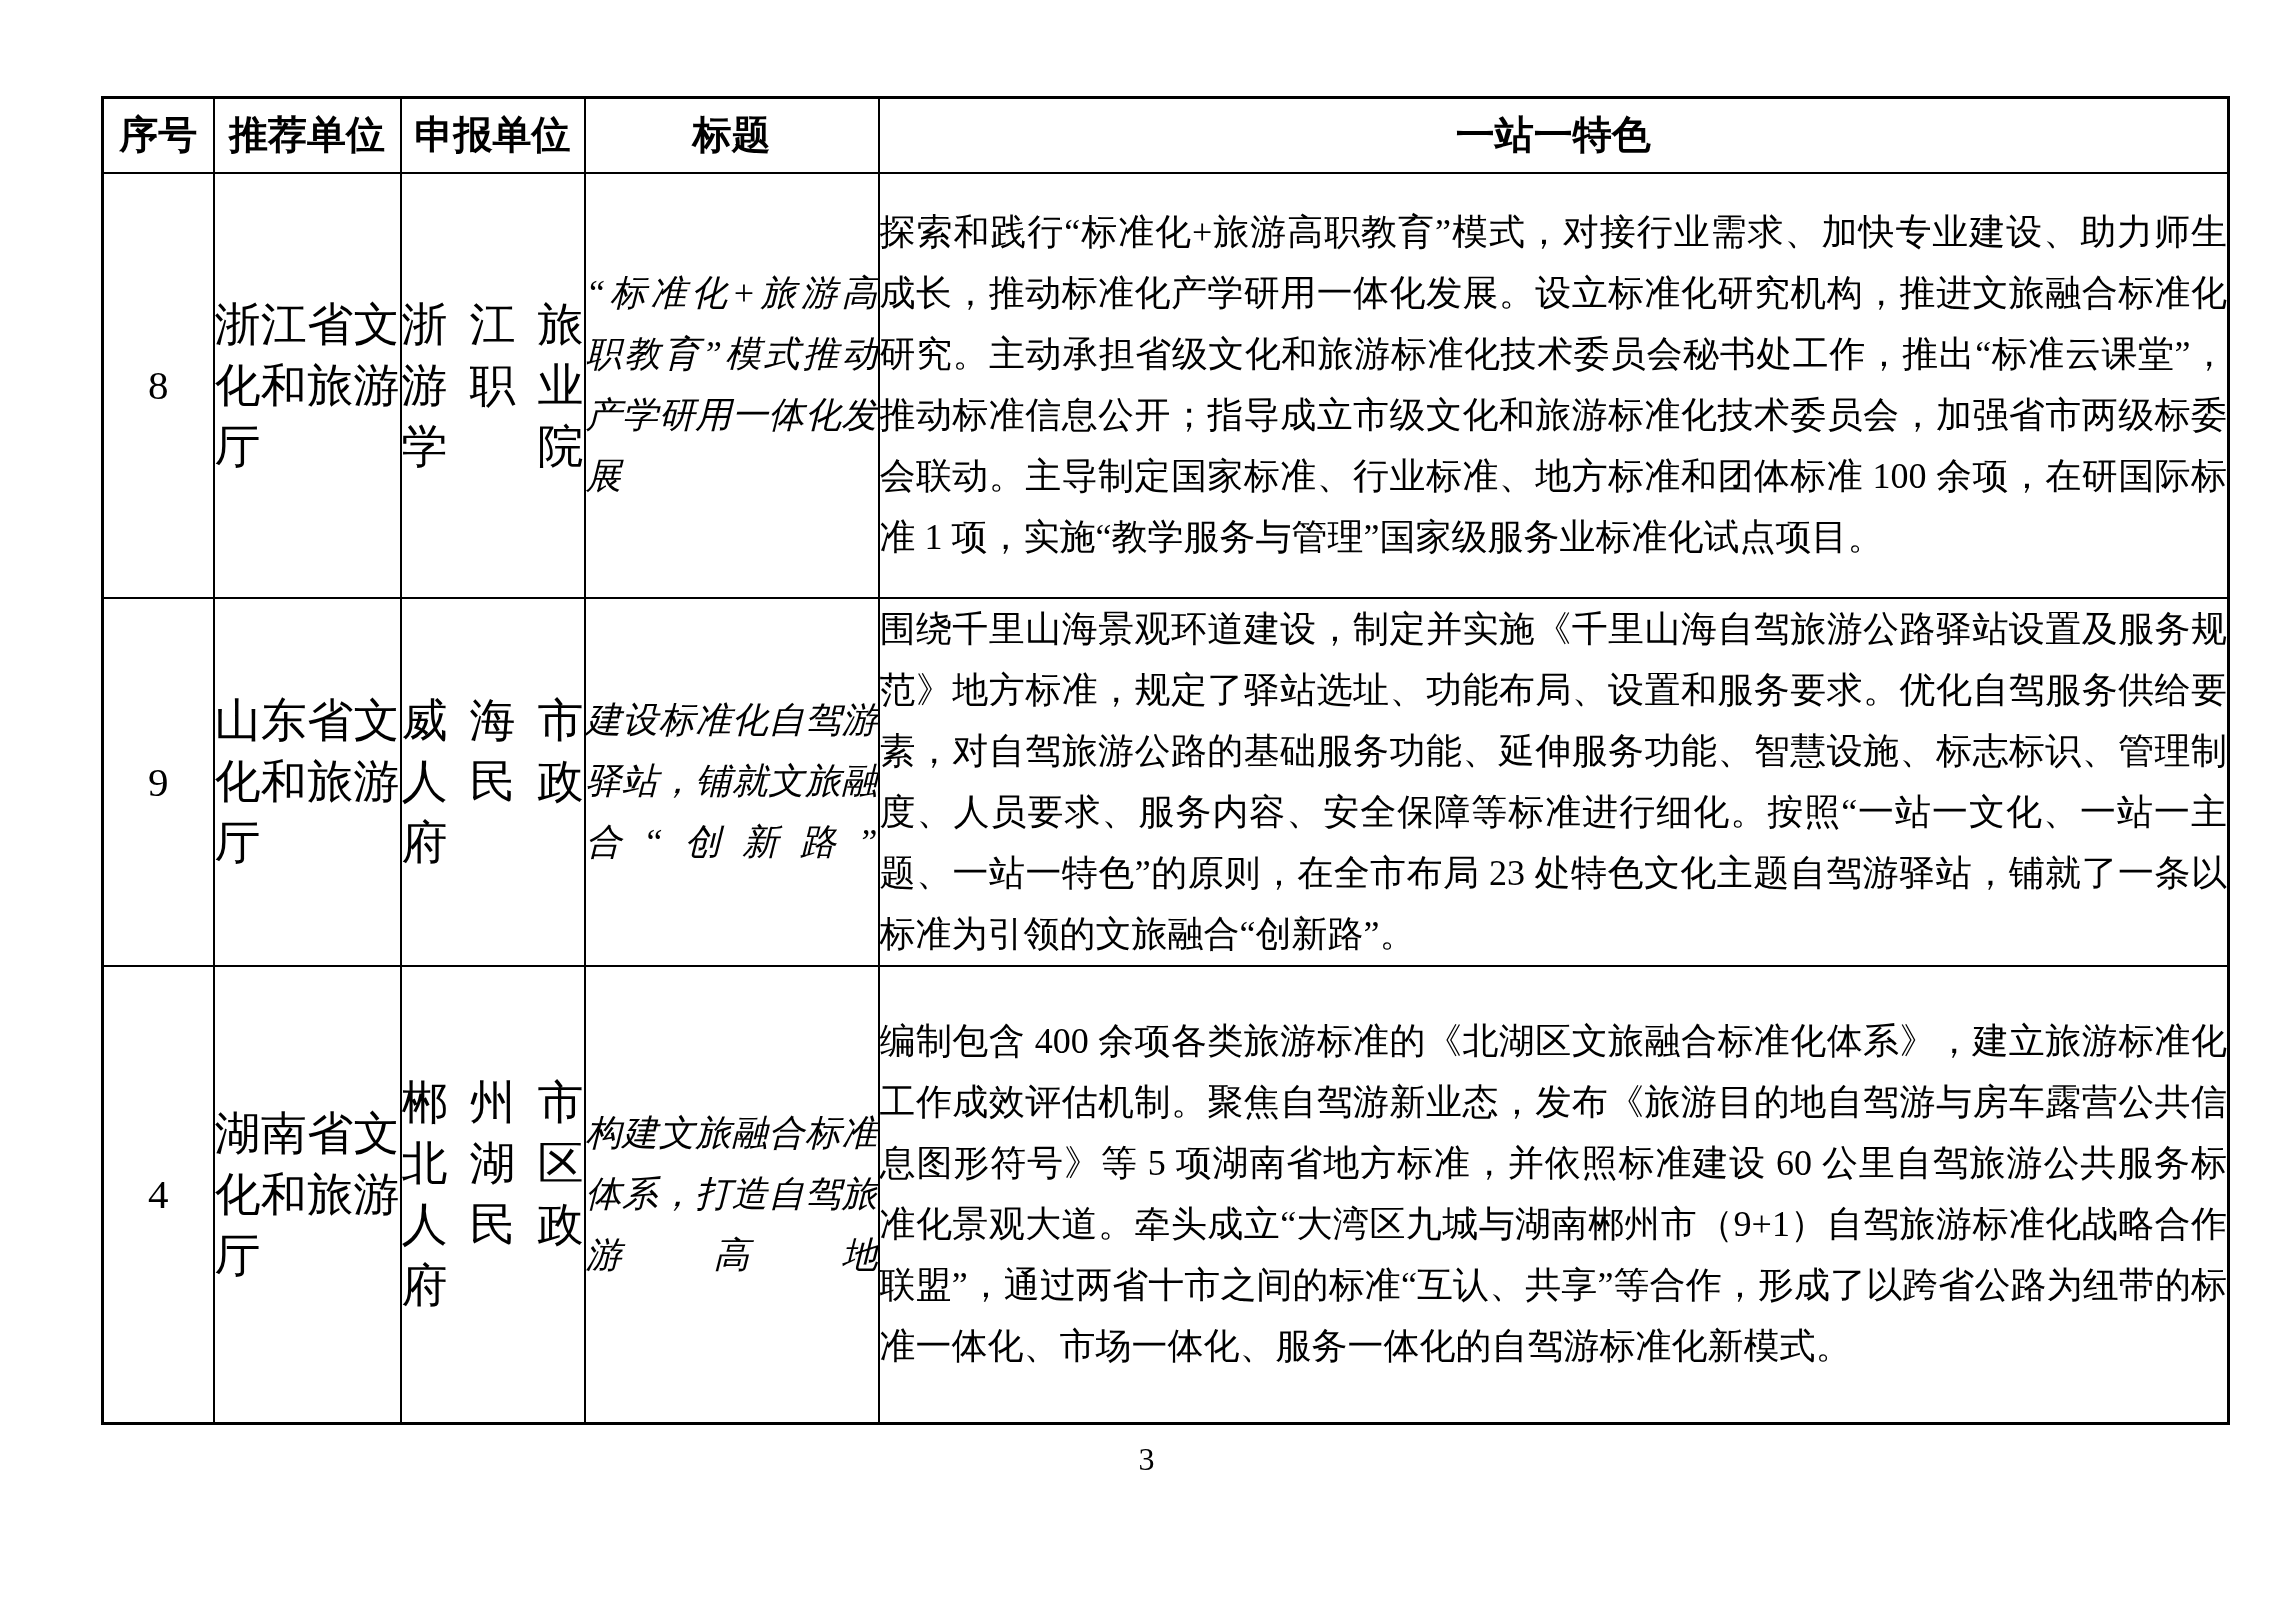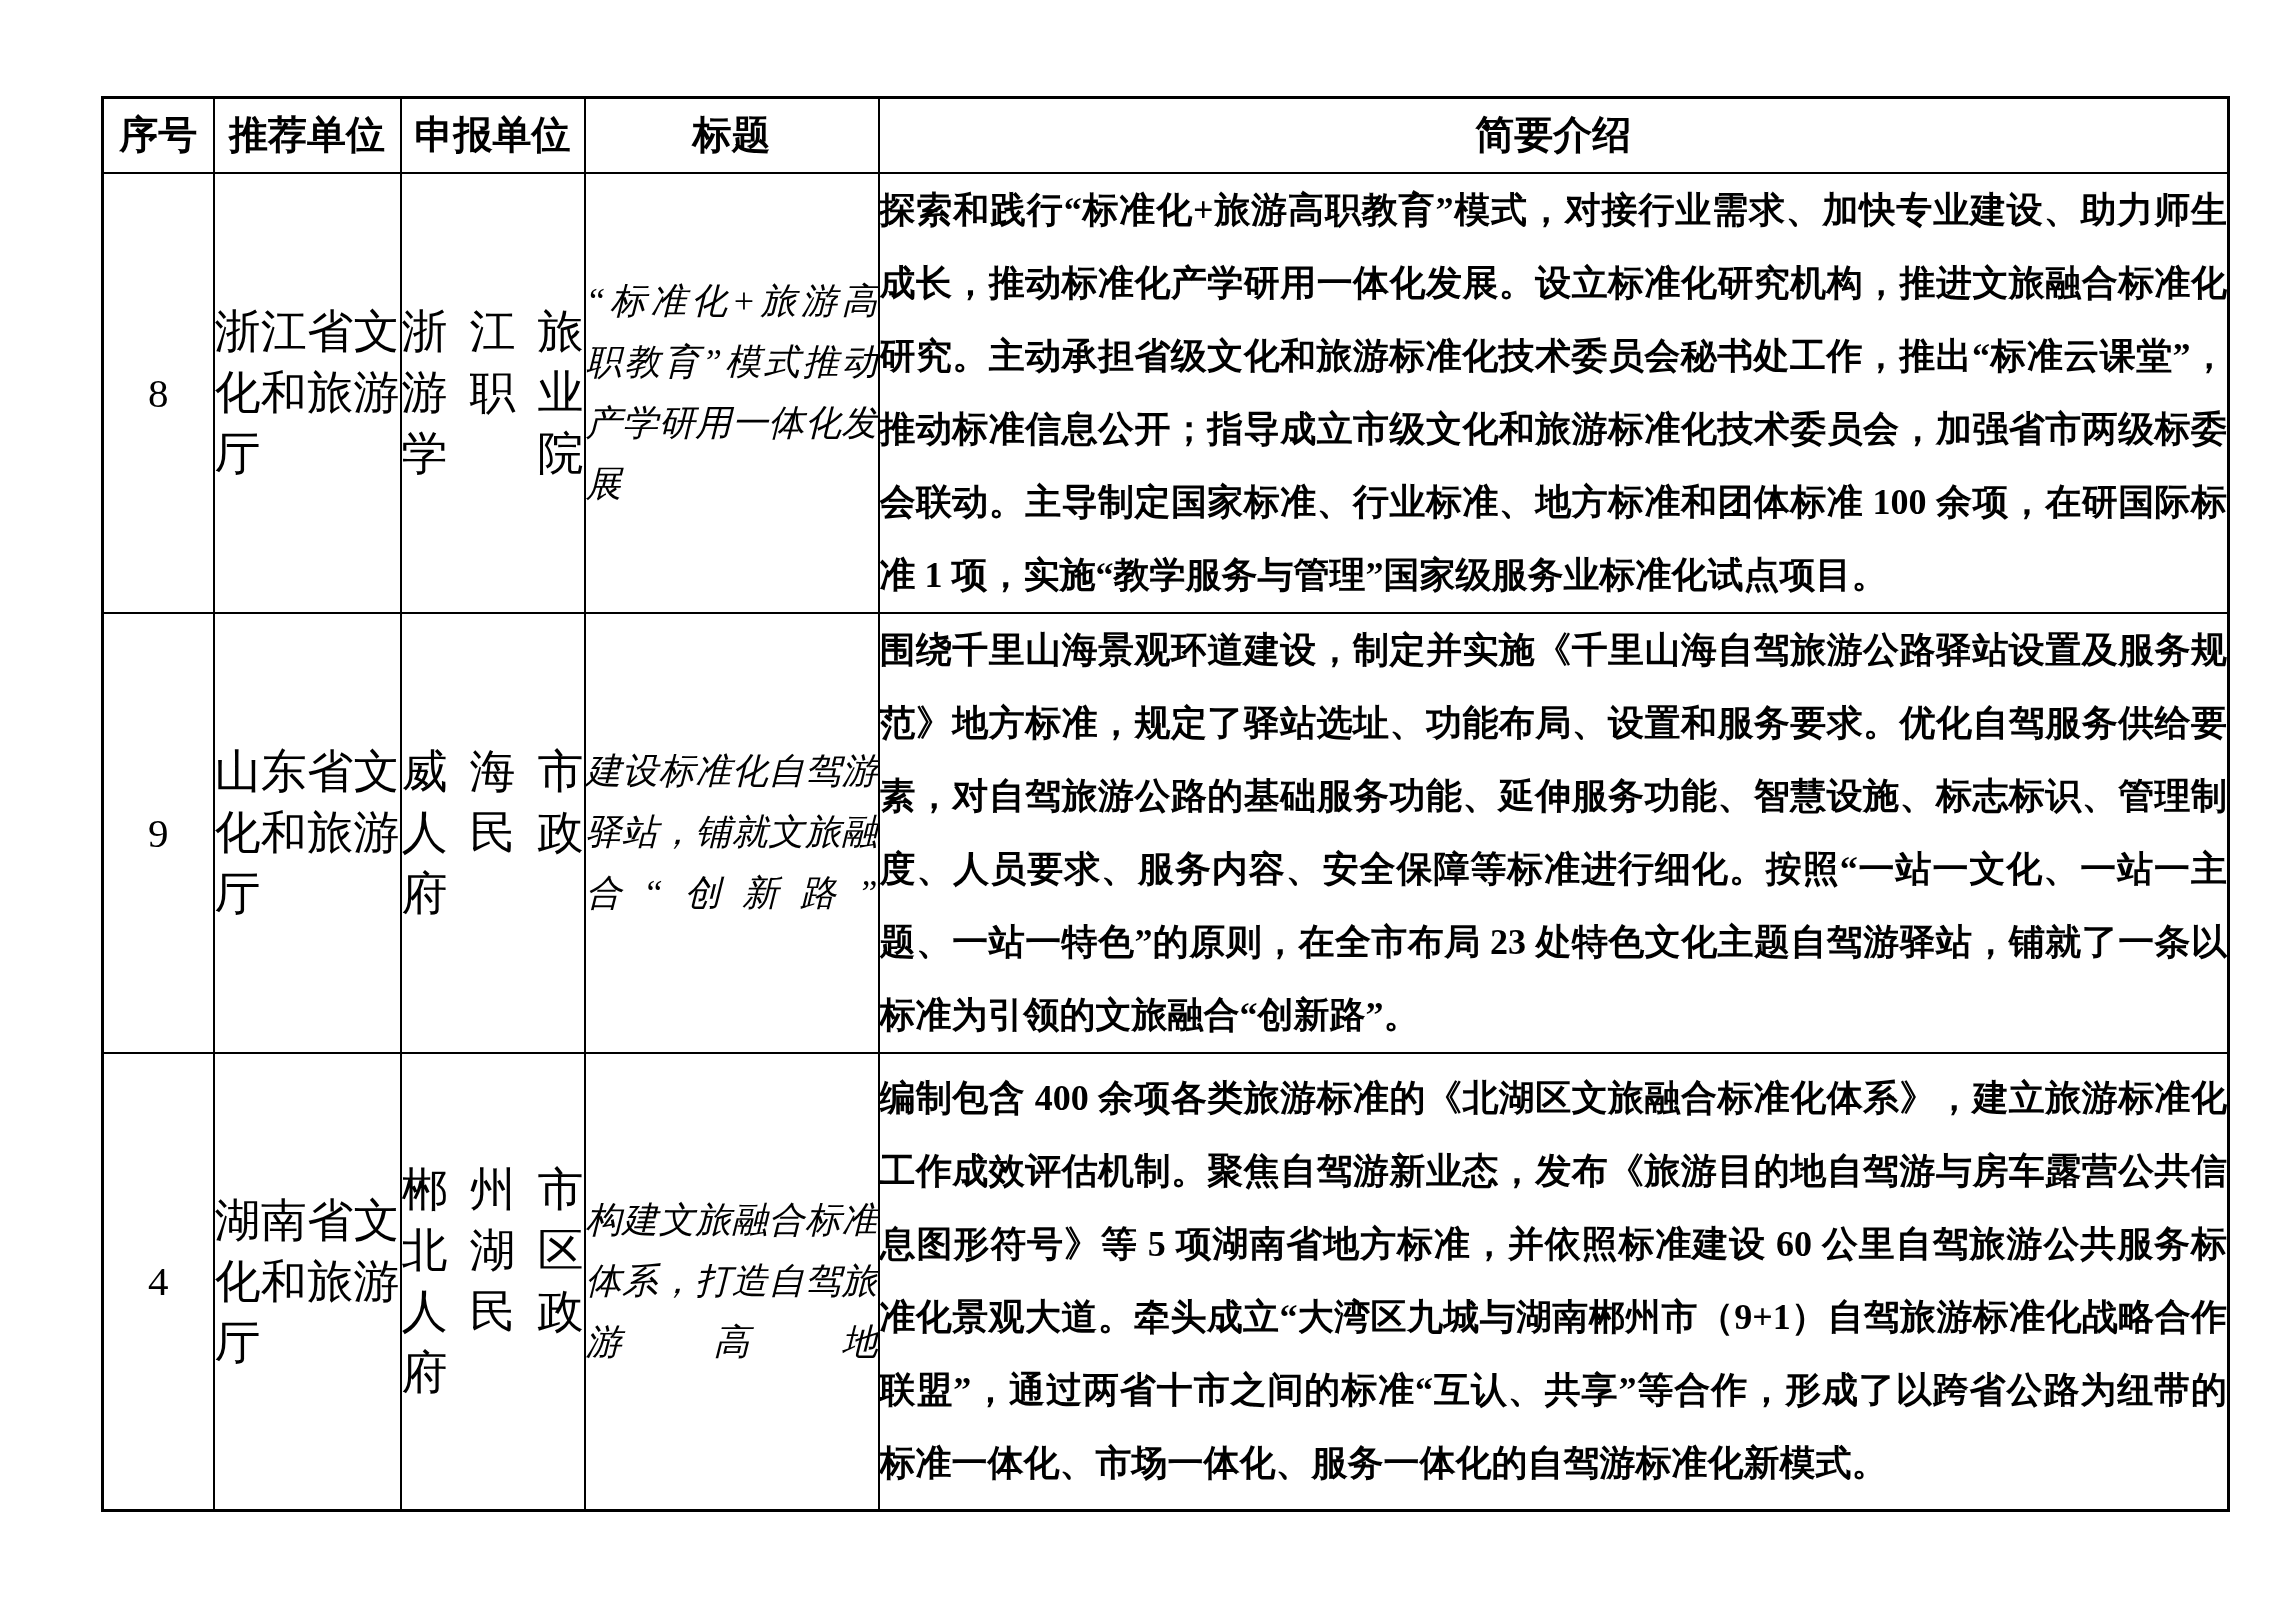--- a/index.html
+++ b/index.html
@@ -56,25 +56,24 @@
     font-size: 36px;
     line-height: 61px;
     padding: 0 11.8px;
     text-align: justify;
     text-align-last: justify;
     text-justify: inter-character;
     font-style: italic;
   }
   td.cell-intro {
     font-size: 36px;
-    line-height: 73px;
+    line-height: 61px;
     padding: 0 11.8px 0 14.7px;
     text-align: justify;
     text-justify: inter-character;
-    font-weight: bold;
   }
   .page-number {
     position: absolute;
     left: 0;
     right: 0;
     top: 1441px;
     text-align: center;
     font-size: 32px;
     font-family: "Liberation Serif", "DejaVu Serif", serif;
   }
@@ -91,21 +90,21 @@
       <col style="width:184px">
       <col style="width:294px">
       <col style="width:1350px">
     </colgroup>
     <tbody>
         <tr style="height:75px">
       <th class="hdr">序号</th>
       <th class="hdr">推荐单位</th>
       <th class="hdr">申报单位</th>
       <th class="hdr">标题</th>
-      <th class="hdr">简要介绍</th>
+      <th class="hdr">一站一特色</th>
     </tr>
     <tr style="height:425px">
       <td class="cell-no">8</td>
       <td class="cell-unit">浙江省文化和旅游厅</td>
       <td class="cell-unit">浙江旅游职业学院</td>
       <td class="cell-title">“标准化+旅游高职教育”模式推动产学研用一体化发展</td>
       <td class="cell-intro">探索和践行“标准化+旅游高职教育”模式，对接行业需求、加快专业建设、助力师生成长，推动标准化产学研用一体化发展。设立标准化研究机构，推进文旅融合标准化研究。主动承担省级文化和旅游标准化技术委员会秘书处工作，推出“标准云课堂”，推动标准信息公开；指导成立市级文化和旅游标准化技术委员会，加强省市两级标委会联动。主导制定国家标准、行业标准、地方标准和团体标准 100 余项，在研国际标准 1 项，实施“教学服务与管理”国家级服务业标准化试点项目。</td>
     </tr>
     <tr style="height:361px">
       <td class="cell-no">9</td>

